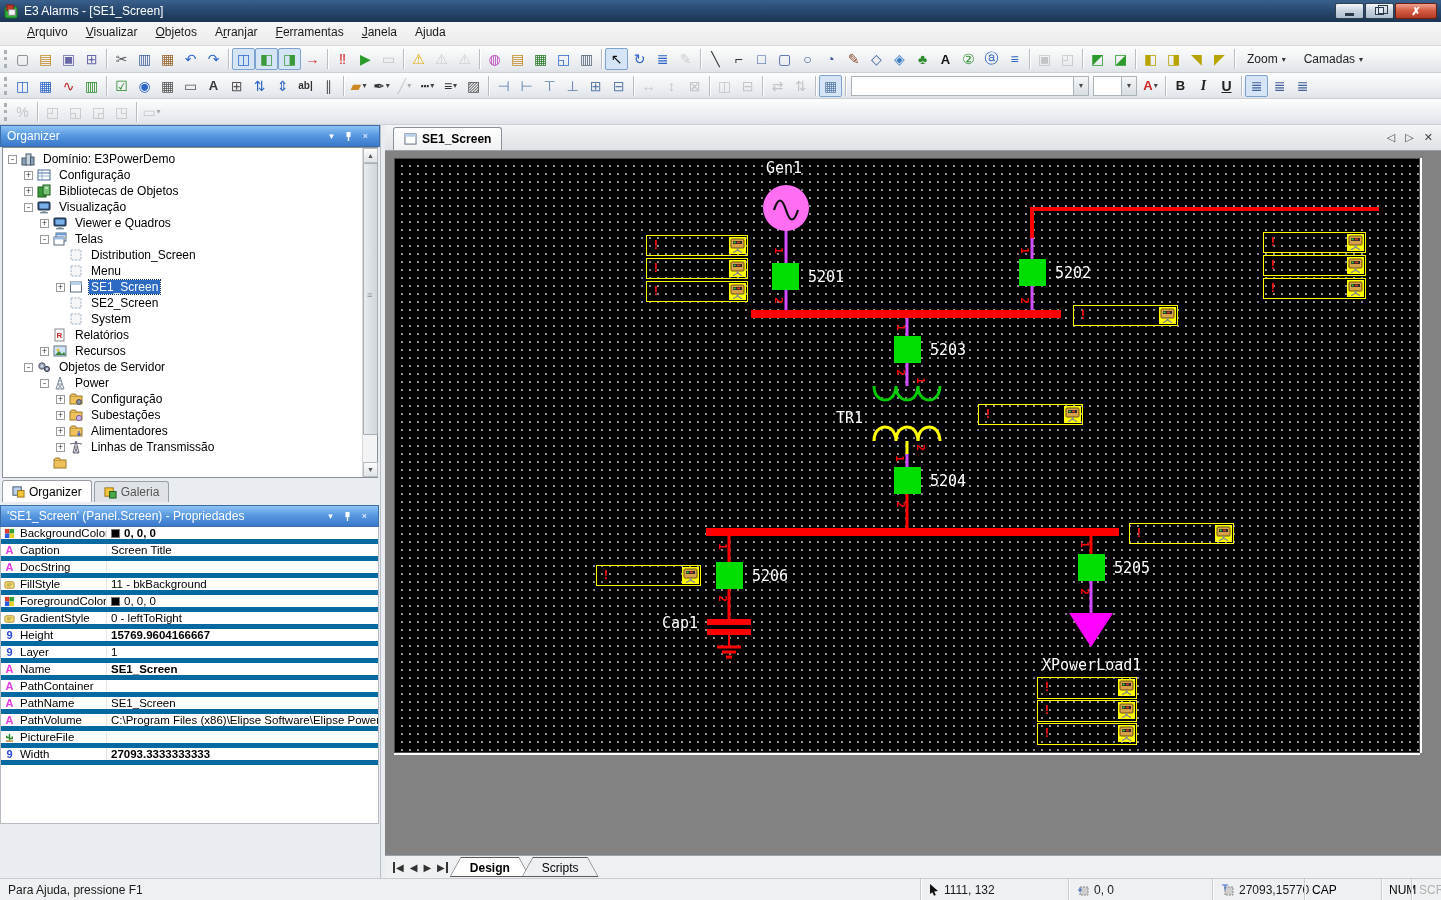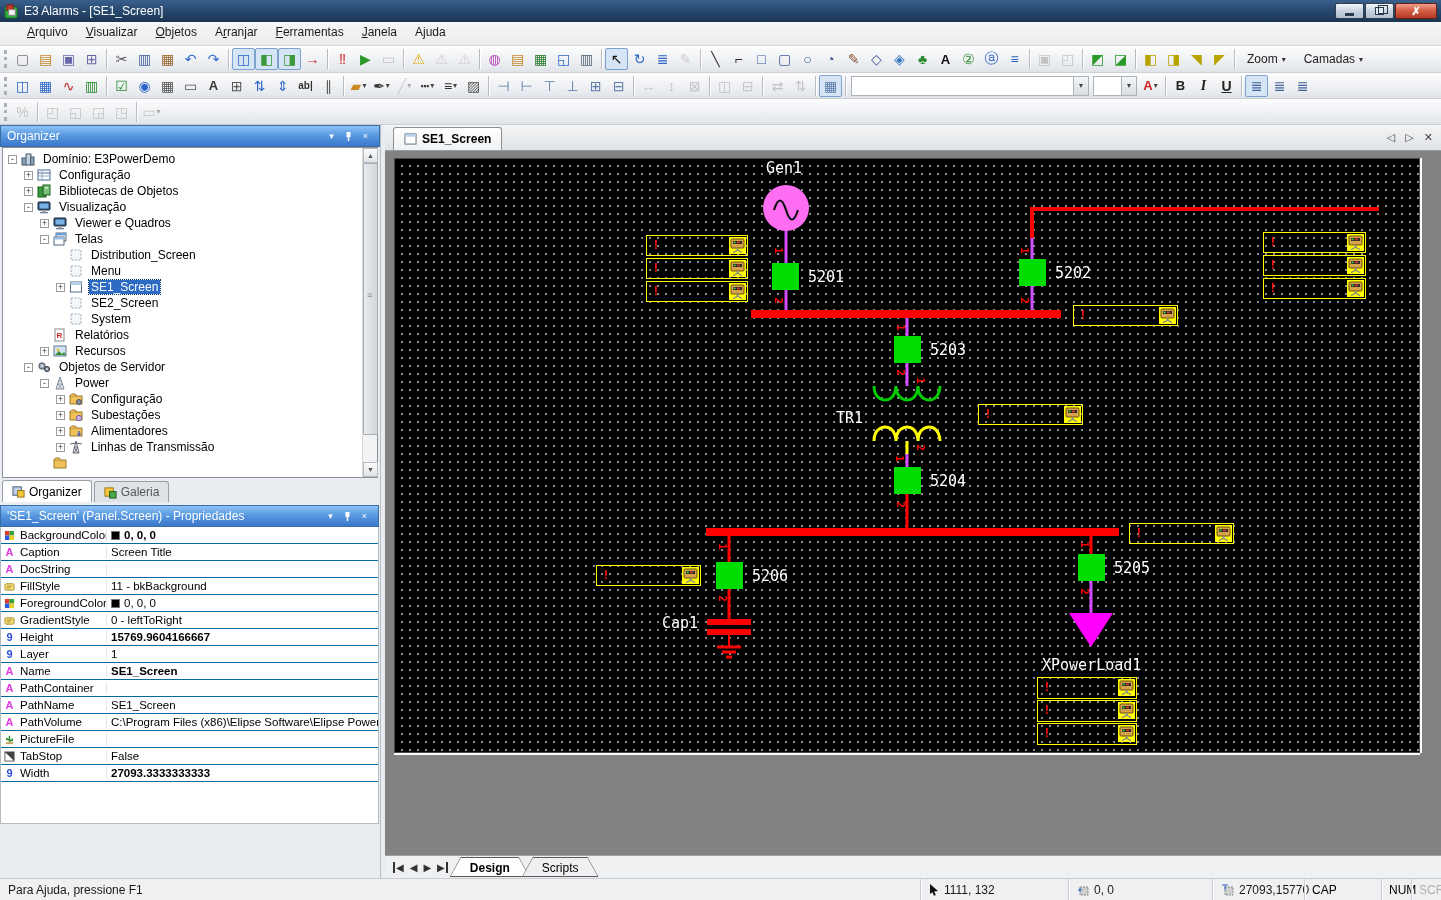--- a/index.html
+++ b/index.html
@@ -70,21 +70,21 @@
   #docktabs { position:absolute; left:2px; top:355px; height:22px; display:flex; align-items:flex-end; gap:2px; }
   .dtab { height:21px; display:flex; align-items:center; gap:4px; padding:0 9px; border:1px solid #9aa0a6; border-bottom:none; background:#dfe3e7; color:#555; border-radius:3px 3px 0 0; font-size:12px; }
   .dtab.active { background:#fff; color:#000; height:22px; }
   .dtab svg { width:13px; height:13px; }
   
   #proppanel { position:absolute; left:0px; top:380px; width:379px; }
   #prophead { display:flex; height:17px; border:1px solid #b5bac0; border-top:none; background:linear-gradient(#ffffff,#dadee2); font-size:11.5px; }
   #prophead .c1 { width:106px; padding:1px 4px; border-right:1px solid #b5bac0; }
   #prophead .c2 { flex:1; text-align:right; padding:1px 6px; }
   #proprows { background:#fff; border:1px solid #b5bac0; border-top:none; height:297px; }
-  .prow { display:flex; height:17px; align-items:center; border-bottom:1px solid #0369a1; font-size:11.5px; }
+  .prow { display:flex; height:17px; align-items:center; border-bottom:5px solid #0369a1; font-size:11.5px; }
   .prow .picon { width:17px; height:13px; display:flex; align-items:center; justify-content:center; flex:none; }
   .prow .picon svg { width:11px; height:11px; }
   .picon-a { color:#e23ae2; font-size:11px; font-weight:bold; }
   .picon-9 { color:#2a4ad8; font-size:11px; font-weight:bold; }
   .prow .pname { width:89px; border-right:1px solid #e6e6e6; padding:0 2px; overflow:hidden; white-space:nowrap; }
   .prow .pval { flex:1; padding:0 4px; display:flex; align-items:center; gap:4px; overflow:hidden; white-space:nowrap; }
   .prow .pval.bold { font-weight:bold; }
   .swatch { width:9px; height:9px; border:1px solid #777; flex:none; }
 
   
@@ -661,32 +661,20 @@
         <div class="prow">
      <span class="picon">
             <svg viewBox="0 0 12 12">
               <rect x="2" y="9" width="8" height="2" fill="#c8a05a"></rect>
               <path d="M6,2 v7 M3,4 v2 h3 M9,5 v2 h-3" stroke="#2a8a2a" stroke-width="1.6" fill="none"></path>
             </svg>
           </span>
      <span class="pname">PictureFile</span>
      <span class="pval">
             <span></span>
-          </span>
-   </div>
-        <div class="prow">
-     <span class="picon">
-            <svg viewBox="0 0 12 12">
-              <rect x="1" y="1" width="10" height="10" fill="#fff" stroke="#555"></rect>
-              <path d="M1,1 h10 v10 z" fill="#444"></path>
-            </svg>
-          </span>
-     <span class="pname">TabStop</span>
-     <span class="pval">
-            <span>False</span>
           </span>
    </div>
         <div class="prow">
      <span class="picon">
             <b class="picon-9">9</b>
           </span>
      <span class="pname">Width</span>
      <span class="pval bold">
             <span>27093.3333333333</span>
           </span>

